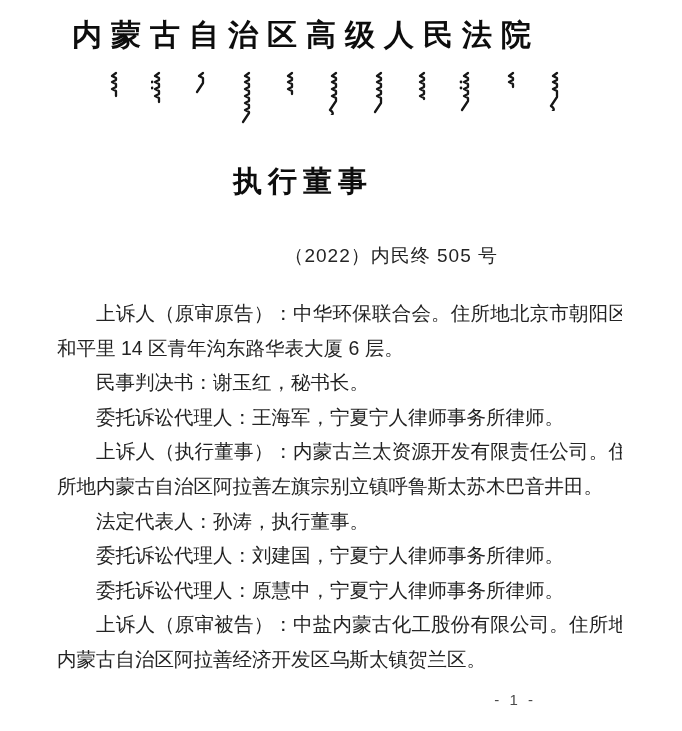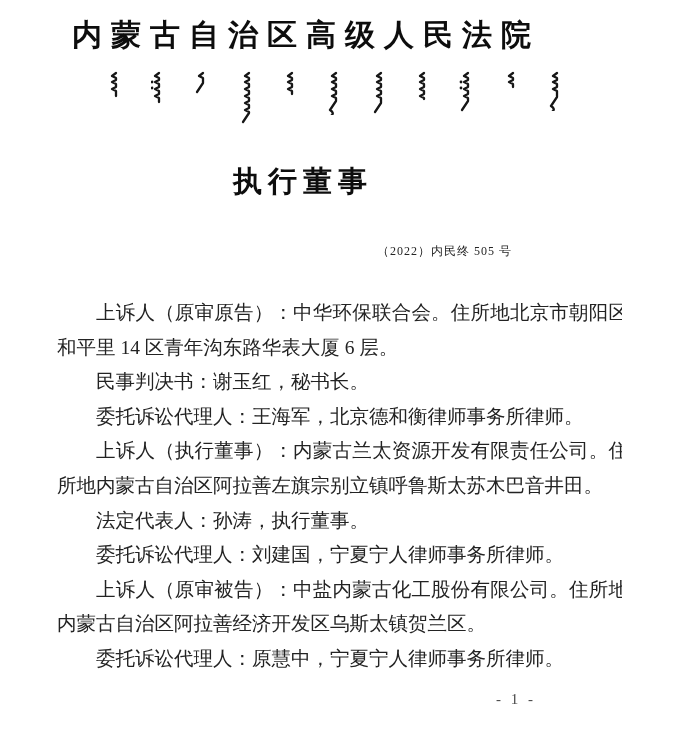--- a/index.html
+++ b/index.html
@@ -1,21 +1,21 @@
 <!DOCTYPE html>
 <html><head>
 <meta charset="utf-8">
 <style>
   html,body{margin:0;padding:0;background:#ffffff;}
   .page{
     position:relative;
     width:622px;height:731px;
     background:#ffffff;
     overflow:hidden;
-    font-family:Liberation Serif, serif;
+    font-family:Liberation Sans, sans-serif;
     color:#1f1f1f;
   }
   .court-name{
     position:absolute;top:15px;left:0;right:10px;
     text-align:center;
     font-size:30px;font-weight:700;
     letter-spacing:9px;
     color:#0d0d0d;
     white-space:nowrap;
   }
@@ -26,22 +26,22 @@
   .mongol-word{display:block;}
   .doc-title{
     position:absolute;top:162px;left:0;right:16px;
     text-align:center;
     font-size:29px;font-weight:700;
     letter-spacing:6px;
     color:#0d0d0d;
     white-space:nowrap;
   }
   .case-number{
-    position:absolute;top:243px;right:110px;
-    font-size:12px;
+    position:absolute;top:243px;right:124px;
+    font-size:19px;
     letter-spacing:1px;
     color:#242424;
     white-space:nowrap;
   }
   .doc-body{
     position:absolute;top:296px;left:57px;width:571px;
     font-size:19.5px;
     line-height:34.6px;
     text-align:justify;
     color:#232323;
@@ -109,25 +109,25 @@
         </svg></span>
     </div>
 
   <div class="doc-title">执行董事</div>
 
   <div class="case-number">（2022）内民终 505 号</div>
 
   <div class="doc-body">
       <p>上诉人（原审原告）：中华环保联合会。住所地北京市朝阳区和平里 14 区青年沟东路华表大厦 6 层。</p>
       <p>民事判决书：谢玉红，秘书长。</p>
-      <p>委托诉讼代理人：王海军，北京德和衡律师事务所律师。</p>
+      <p>委托诉讼代理人：王海军，宁夏宁人律师事务所律师。</p>
       <p>上诉人（执行董事）：内蒙古兰太资源开发有限责任公司。住所地内蒙古自治区阿拉善左旗宗别立镇呼鲁斯太苏木巴音井田。</p>
       <p>法定代表人：孙涛，执行董事。</p>
       <p>委托诉讼代理人：刘建国，宁夏宁人律师事务所律师。</p>
+      <p>委托诉讼代理人：原慧中，宁夏宁人律师事务所律师。</p>
       <p>上诉人（原审被告）：中盐内蒙古化工股份有限公司。住所地内蒙古自治区阿拉善经济开发区乌斯太镇贺兰区。</p>
-      <p>委托诉讼代理人：原慧中，宁夏宁人律师事务所律师。</p>
     </div>
 
   <div class="page-number">- 1 -</div>
 
   <div class="scan-edge"></div>
 
 </div>
 
 </body></html>

